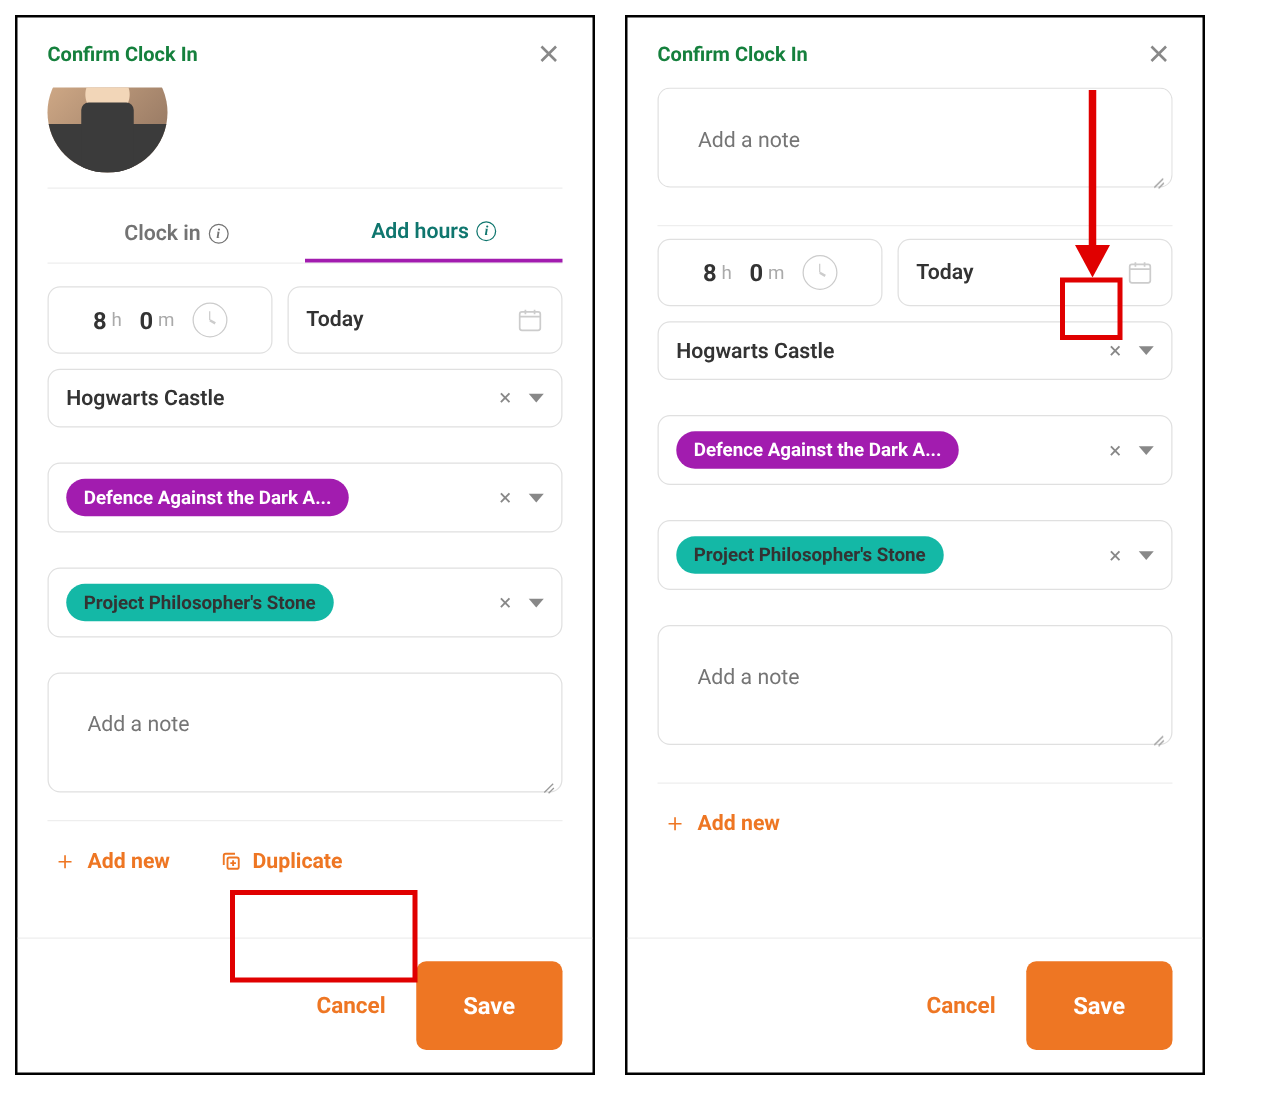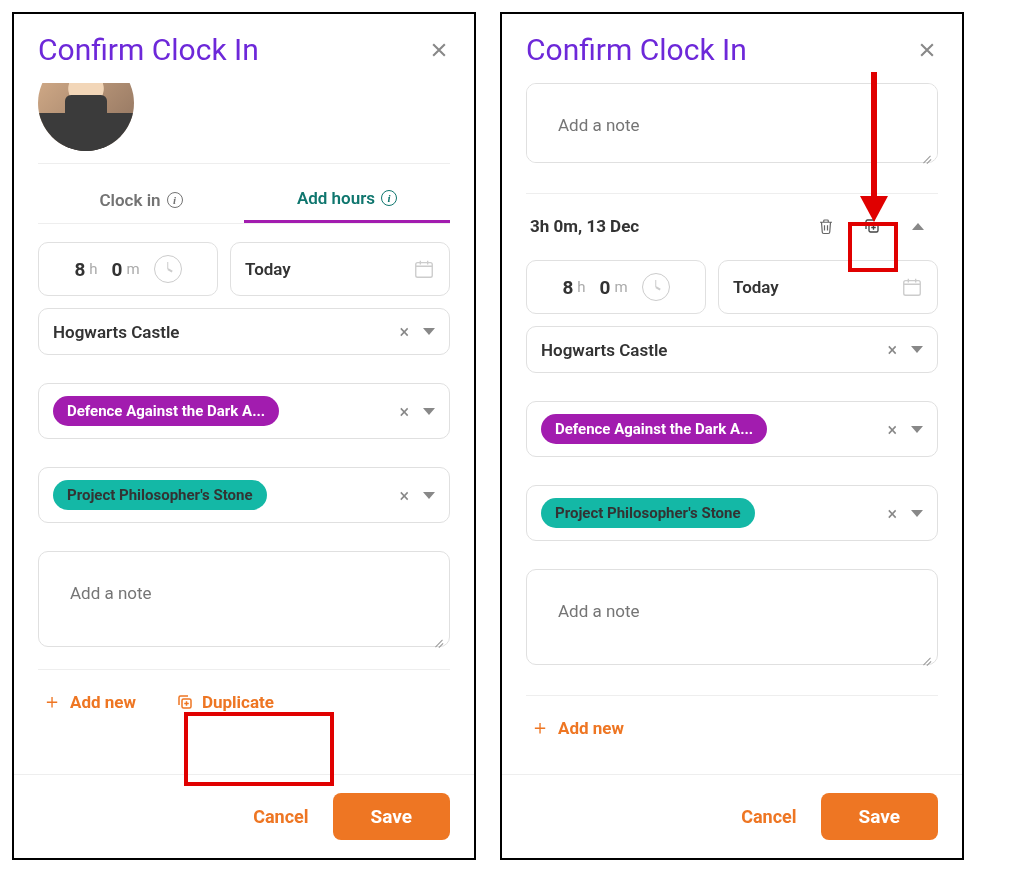--- a/index.html
+++ b/index.html
@@ -1,19 +1,19 @@
 <!DOCTYPE html>
 <html><head>
 <meta charset="utf-8">
 <style>
   * { box-sizing: border-box; margin: 0; padding: 0; font-family: -apple-system, BlinkMacSystemFont, "Segoe UI", Roboto, Arial, sans-serif; }
   body { background: #fff; display: flex; gap: 24px; padding: 12px; }
   .panel { width: 464px; height: 848px; border: 2px solid #000; background: #fff; position: relative; overflow: hidden; display: flex; flex-direction: column; }
   .header { display: flex; align-items: center; justify-content: space-between; padding: 18px 24px 16px 24px; }
-  .title { font-size: 30px; font-weight: 400; color: #6d28d9; }
+  .title { font-size: 16px; font-weight: 700; color: #15803d; }
   .close-x { width: 22px; height: 22px; display: flex; align-items: center; justify-content: center; color: #888; cursor: pointer; }
   .close-x svg { width: 20px; height: 20px; }
   .body { flex: 1; overflow: hidden; padding: 0 24px; display: flex; flex-direction: column; }
   .avatar-row { display: flex; gap: 20px; align-items: flex-start; padding-bottom: 12px; border-bottom: 1px solid #eee; margin-bottom: 8px; }
   .avatar { width: 96px; height: 96px; border-radius: 50%; background: linear-gradient(135deg,#d9b18c,#8b6f5c); position: relative; overflow: hidden; margin-top: -28px; flex-shrink:0;}
   .avatar::before { content:""; position:absolute; inset:0; background: radial-gradient(circle at 50% 35%, #f2d6b8 0 22%, transparent 23%), linear-gradient(0deg, #3b3b3b 0 40%, transparent 40%); }
   .avatar::after { content:""; position:absolute; left:28%; right:28%; top:42%; bottom:0; background: #3b3b3b; border-top-left-radius:6px; border-top-right-radius:6px;}
   .meta { color: #888; font-size: 15px; line-height: 1.8; padding-top:0px;}
   .tabs { display: flex; border-bottom: 1px solid #eee; margin-bottom: 18px; }
   .tab { flex:1; text-align: center; padding: 16px 0 12px 0; font-size: 17px; font-weight: 600; color: #737373; display:flex; align-items:center; justify-content:center; gap:6px; cursor:pointer;}
@@ -41,21 +41,21 @@
   .resize-h { position:absolute; right:6px; bottom:4px; width:12px; height:12px; }
   .resize-h::before, .resize-h::after{content:"";position:absolute;background:#999;height:1px;}
   .resize-h::before{width:10px;right:0;bottom:3px;transform:rotate(-45deg);}
   .resize-h::after{width:6px;right:0;bottom:1px;transform:rotate(-45deg);}
   .hr { height:1px; background:#eee; margin:18px 0;}
   .action-row { display:flex; gap:40px; padding-left:4px; align-items:center;}
   .link-btn { color:#ee7623; font-size:17px; font-weight:700; display:flex; align-items:center; gap:8px; cursor:pointer;}
   .plus { font-size:20px; font-weight:400;}
   .footer { border-top:1px solid #eee; padding:18px 24px; display:flex; justify-content:flex-end; gap:18px; align-items:center;}
   .btn-cancel { color:#ee7623; font-size:18px; font-weight:700; background:none; border:none; cursor:pointer; padding:10px 6px;}
-  .btn-save { background:#ee7623; color:#fff; font-size:19px; font-weight:700; border:none; border-radius:8px; padding:12px 38px; cursor:pointer;}
+  .btn-save { background:#ee7623; color:#fff; font-size:19px; font-weight:700; border:none; border-radius:8px; padding:24px 38px; cursor:pointer;}
   .red-box { border:4px solid #e00000; position:absolute; pointer-events:none; }
   
   .note-top { height:80px; }
   .entry-head { display:flex; align-items:center; justify-content:space-between; padding:4px 2px 4px 4px; margin-bottom:12px;}
   .entry-title { font-size:17px; font-weight:700; color:#333;}
   .entry-actions { display:flex; align-items:center; gap:10px; color:#666;}
   .icon-btn { width:36px; height:36px; display:flex; align-items:center; justify-content:center; cursor:pointer; border-radius:6px;}
   .chev-up { width:0;height:0;border-left:6px solid transparent;border-right:6px solid transparent;border-bottom:7px solid #888; }
   .arrow-down-red { position:absolute; }
   svg { display:block; }
@@ -170,40 +170,20 @@
     </div>
   </div>
 
   <div class="body">
     <div class="note-wrap" style="margin-bottom:4px;">
       <textarea class="note note-top" placeholder="Add a note" style=""></textarea>
       <div class="resize-h"></div>
     </div>
     <div class="hr" style="margin:22px 0 10px 0;"></div>
 
-    <div class="entry-head">
-      <div class="entry-title">3h 0m, 13 Dec</div>
-      <div class="entry-actions">
-        <div class="icon-btn">
-          <svg width="18" height="20" viewBox="0 0 24 24" fill="none" stroke="#666" stroke-width="1.6">
-              <path d="M4 7h16M9 7V5a1 1 0 011-1h4a1 1 0 011 1v2M6 7l1 13a2 2 0 002 2h6a2 2 0 002-2l1-13M10 11v7M14 11v7"></path>
-            </svg>
-        </div>
-        <div class="icon-btn">
-          <svg width="18" height="18" viewBox="0 0 24 24" fill="none" stroke="#444" stroke-width="1.8">
-              <rect x="8" y="8" width="12" height="12" rx="2"></rect>
-              <path d="M4 16V6a2 2 0 012-2h10"></path>
-              <path d="M14 11v6M11 14h6"></path>
-            </svg>
-        </div>
-        <div class="icon-btn">
-          <span class="chev-up"></span>
-        </div>
-      </div>
-    </div>
 
     <div class="row2">
       <div class="field time-field">
         <span class="num">8</span>
         <span class="unit">h</span>
         <span style="width:6px"></span>
         <span class="num">0</span>
         <span class="unit">m</span>
         <span class="clock-ic"></span>
       </div>

